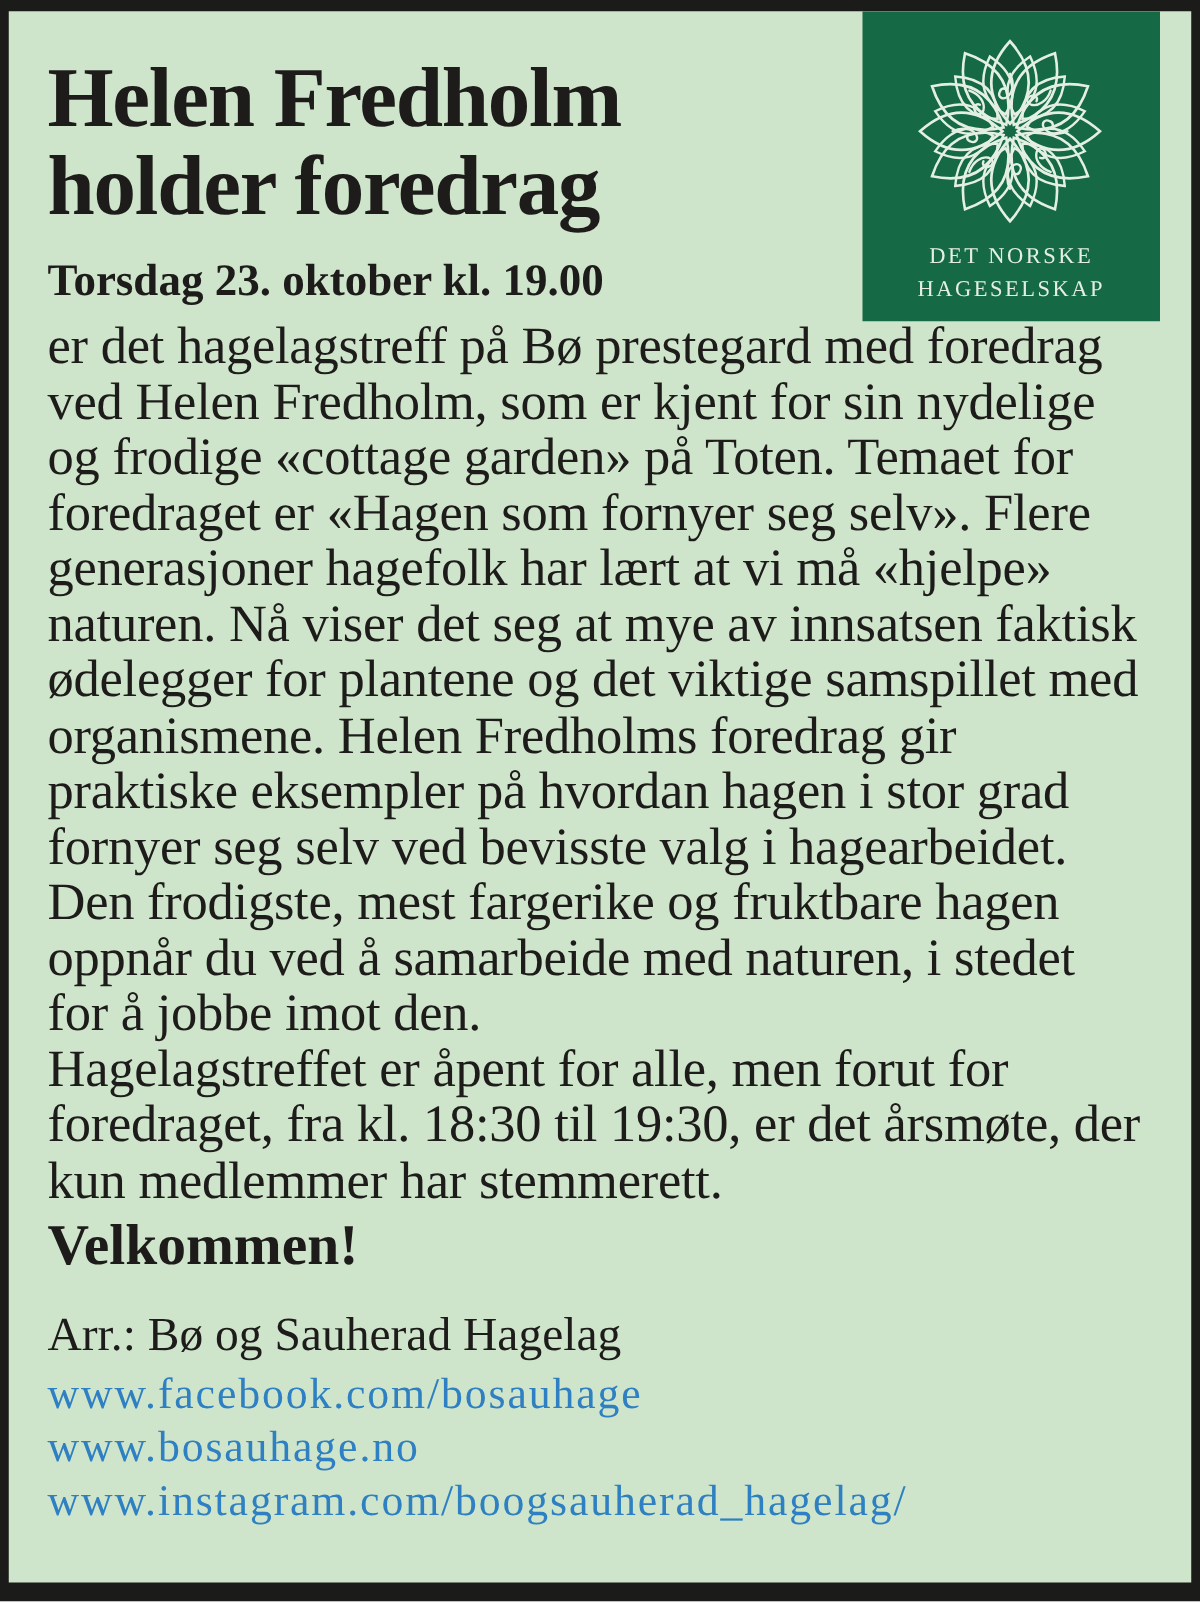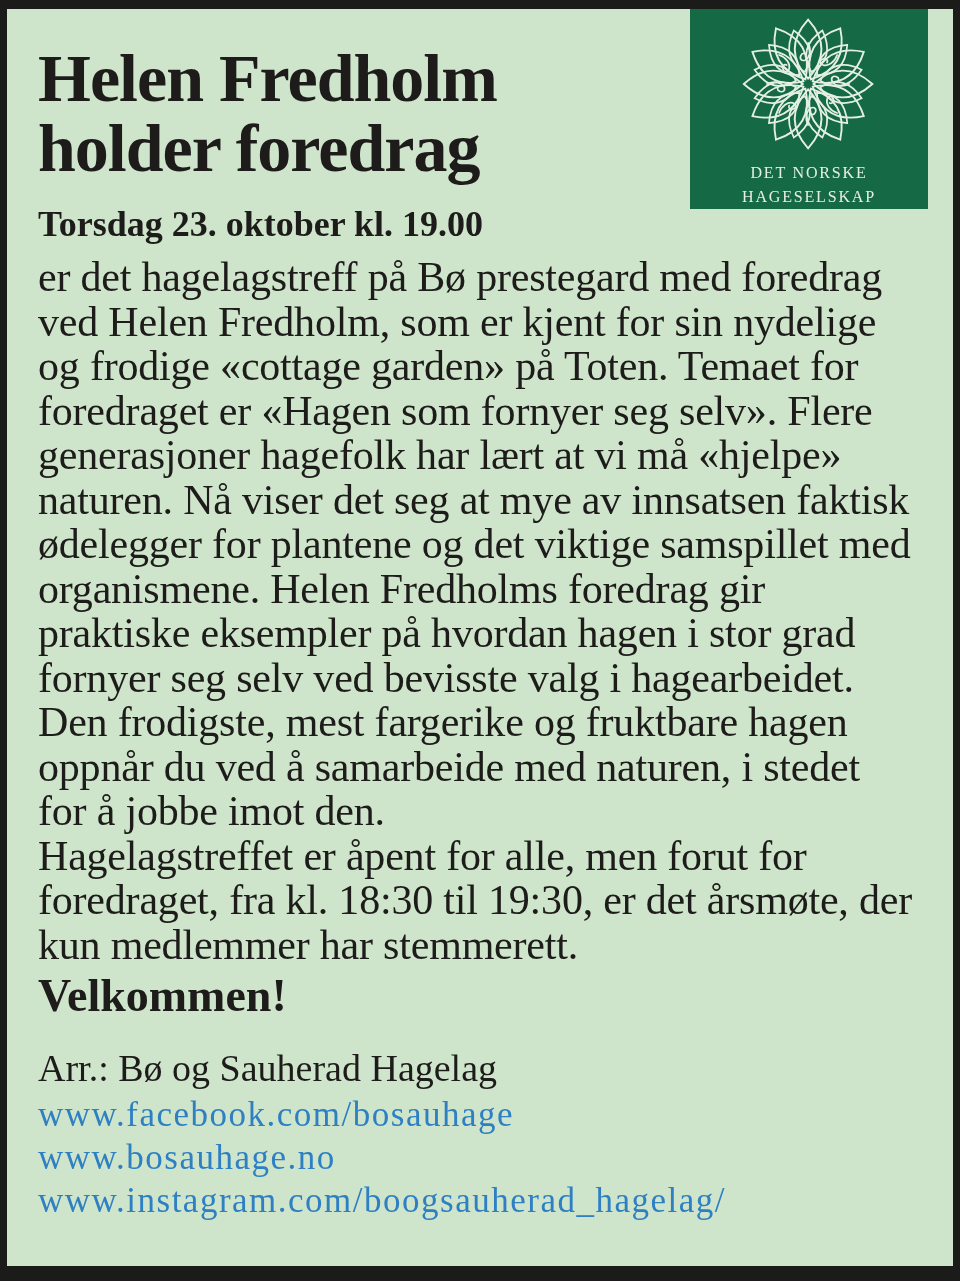--- a/index.html
+++ b/index.html
@@ -18,21 +18,21 @@
     border-style: solid;
     border-color: var(--border, #1b1b19);
     border-width: 9px 7px 15px 7px;
     overflow: hidden;
   }
   .logo-box {
     position: absolute;
     top: 0;
     right: 25px;
     width: 238px;
-    height: 200px;
+    height: 248px;
     background: var(--panel-green, #156a45);
   }
   .logo-box svg { display: block; width: 100%; height: 100%; }
   .content {
     padding: 0 36px 0 31px;
     color: var(--text, #1d1c1a);
   }
   .title {
     margin: 34px 0 0 0;
     max-width: 620px;

